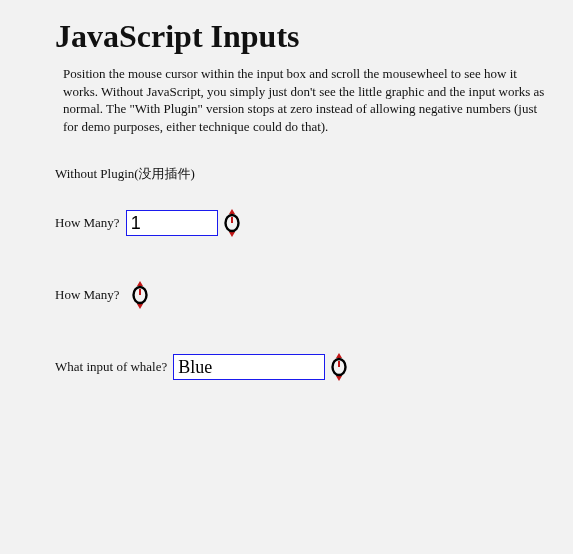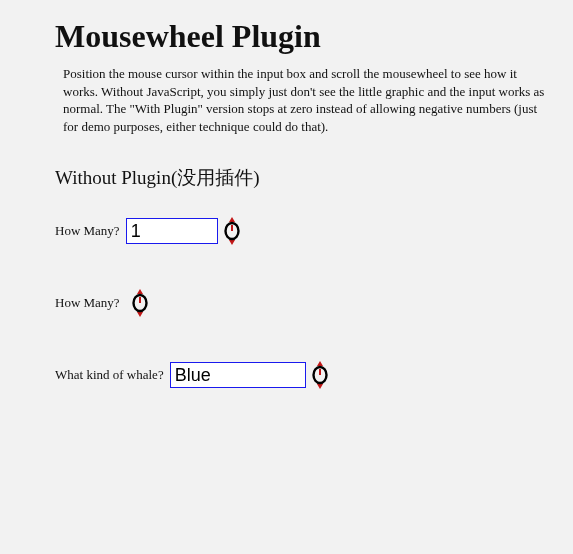--- a/index.html
+++ b/index.html
@@ -20,21 +20,21 @@
     font-size: 32px;
     font-weight: 700;
     margin: 0 0 10px 0;
   }
   .desc {
     font-size: 13px;
     line-height: 1.35;
     margin: 0 0 30px 8px;
   }
   h2 {
-    font-size: 19px;
+    font-size: 13px;
     font-weight: 400;
     margin: 0 0 18px 0;
   }
   .field {
     display: flex;
     align-items: center;
     margin-bottom: 42px;
     margin-top: 25px;
   }
   .field-label {
@@ -44,31 +44,31 @@
   .text-input {
     font-family: Arial, sans-serif;
     font-size: 18px;
     padding: 2px 4px;
     border: 1px solid #1a1aee;
     background: #fff;
     height: 26px;
     line-height: 20px;
   }
   .input-narrow { width: 92px; }
-  .input-wide { width: 136px; }
+  .input-wide { width: 152px; font-family: Liberation Serif, serif; }
   .wheel-icon {
     display: inline-flex;
     margin-left: 4px;
   }
 </style>
 </head>
 <body>
 
 <div class="page">
-  <h1>Mousewheel Plugin</h1>
+  <h1>JavaScript Inputs</h1>
   <p class="desc">Position the mouse cursor within the input box and scroll the mousewheel to see how it works. Without JavaScript, you simply just don't see the little graphic and the input works as normal. The "With Plugin" version stops at zero instead of allowing negative numbers (just for demo purposes, either technique could do that).</p>
 
   <section>
     <h2>Without Plugin(没用插件)</h2>
     <div class="field">
       <span class="field-label">How Many?</span>
       <input type="text" class="text-input input-narrow" value="1" style="">
       <span class="wheel-icon">
         <svg width="20" height="30" viewBox="0 0 20 30">
           <path d="M10 1 L13 6 L7 6 Z" fill="#c21818"></path>
@@ -89,21 +89,21 @@
           <path d="M10 29 L13 24 L7 24 Z" fill="#c21818"></path>
           <ellipse cx="10" cy="15" rx="6.5" ry="8" fill="none" stroke="#000" stroke-width="2.4"></ellipse>
           <line x1="10" y1="9" x2="10" y2="15" stroke="#c21818" stroke-width="2"></line>
         </svg>
       </span>
     </div>
   </section>
 
   <section>
     <div class="field">
-      <span class="field-label">What kind of whale?</span>
+      <span class="field-label">What input of whale?</span>
       <input type="text" class="text-input input-wide" value="Blue" style="">
       <span class="wheel-icon">
         <svg width="20" height="30" viewBox="0 0 20 30">
           <path d="M10 1 L13 6 L7 6 Z" fill="#c21818"></path>
           <path d="M10 29 L13 24 L7 24 Z" fill="#c21818"></path>
           <ellipse cx="10" cy="15" rx="6.5" ry="8" fill="none" stroke="#000" stroke-width="2.4"></ellipse>
           <line x1="10" y1="9" x2="10" y2="15" stroke="#c21818" stroke-width="2"></line>
         </svg>
       </span>
     </div>

